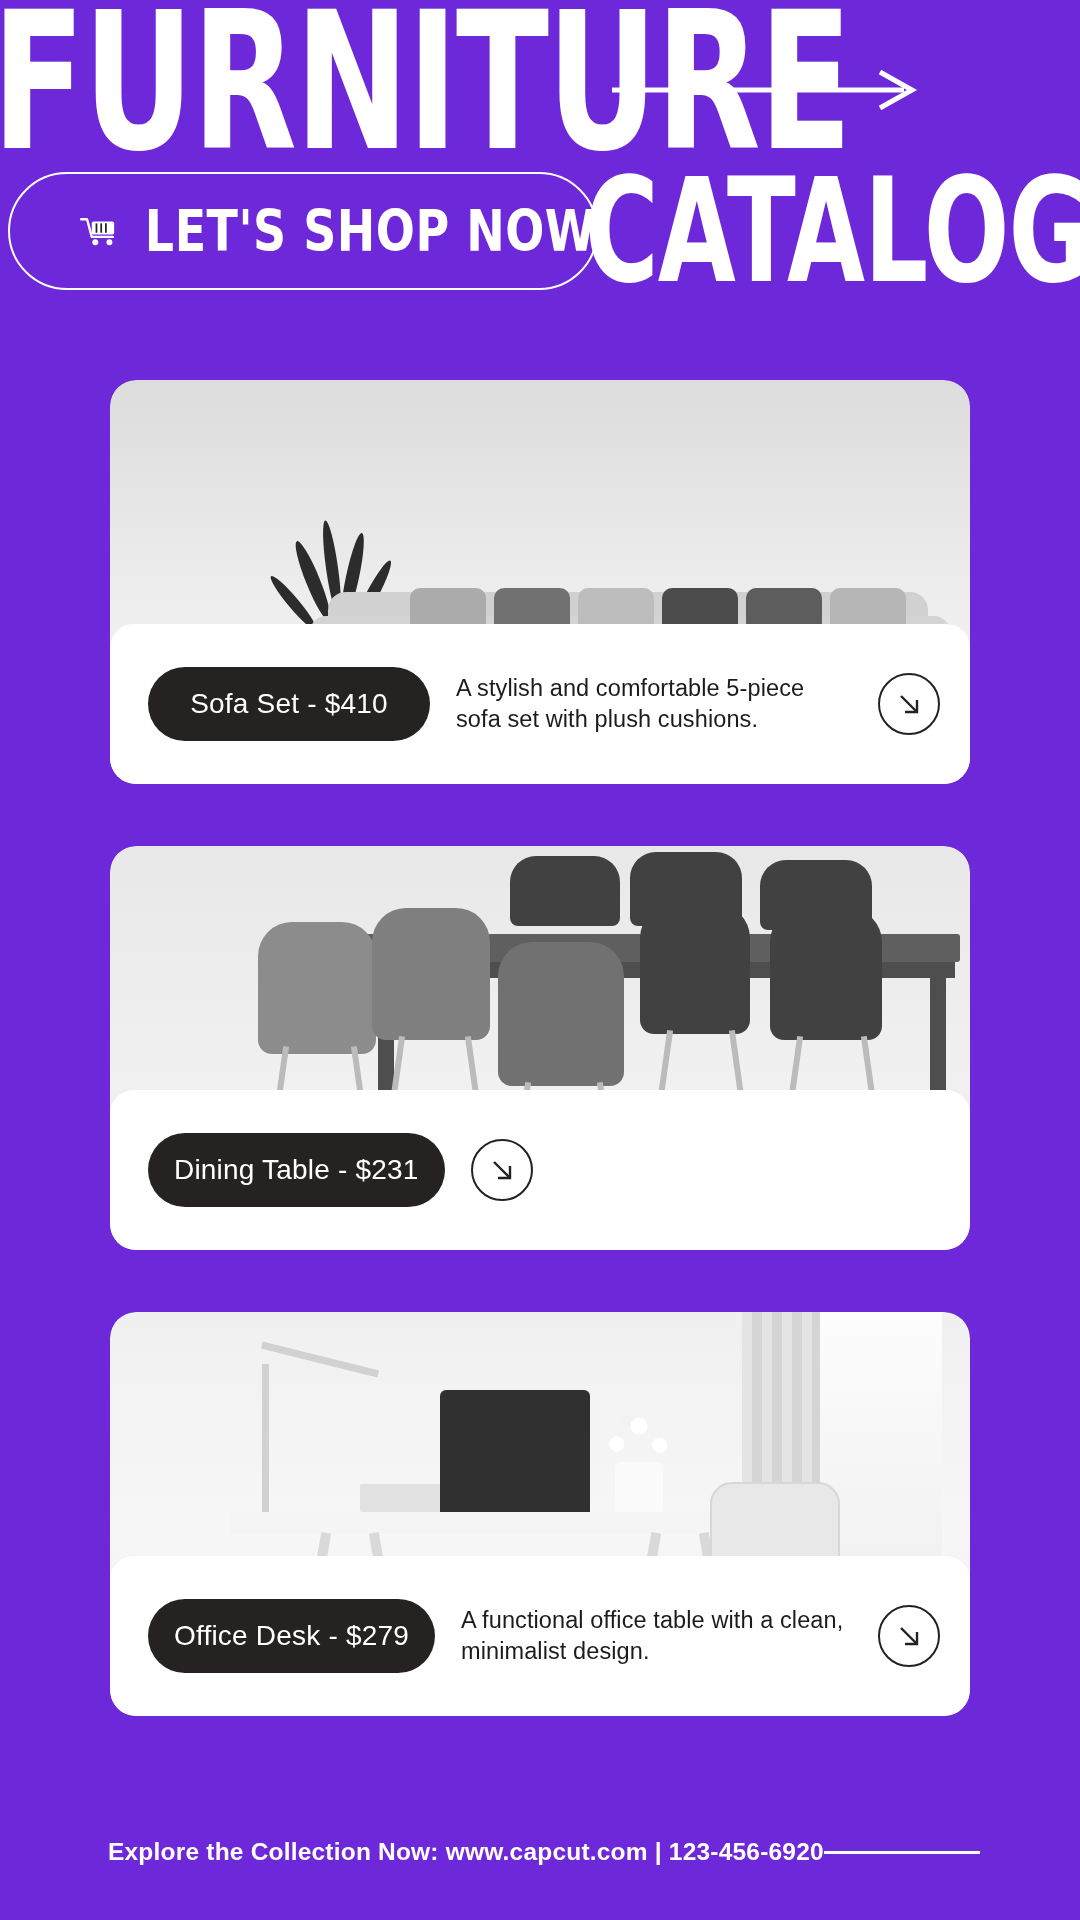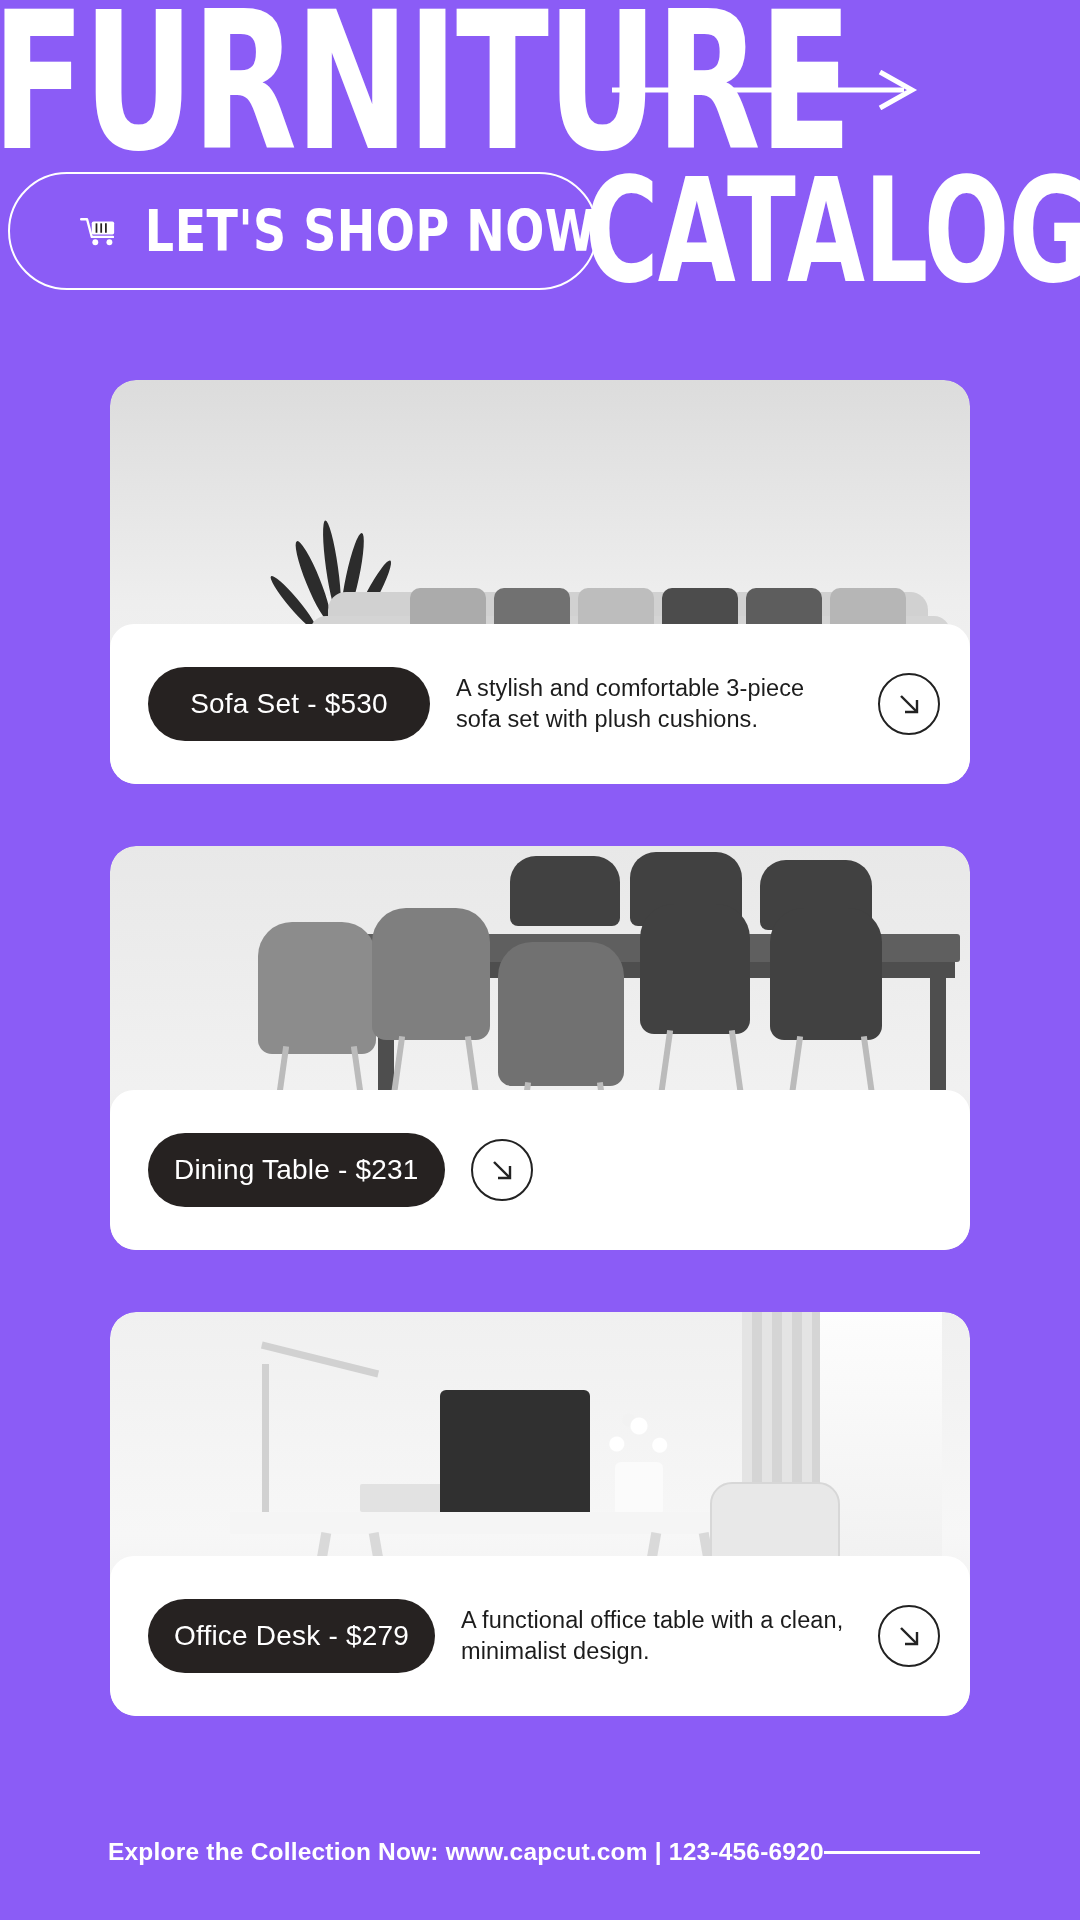--- a/index.html
+++ b/index.html
@@ -9,21 +9,21 @@
     height: 1920px;
     background: #1e1e1e;
     font-family: "Liberation Sans", sans-serif;
     overflow: hidden;
   }
 
   .poster {
     position: relative;
     width: 1080px;
     height: 1920px;
-    background: #8b5cf6;
+    background: #6d28d9;
     color: #ffffff;
     overflow: hidden;
   }
 
   
   .header {
     position: relative;
     width: 1080px;
     height: 330px;
   }
@@ -277,22 +277,22 @@
           <div class="s1-chaise"></div>
           <div class="s1-cush" style="left:300px;background:#a9abac;"></div>
           <div class="s1-cush" style="left:384px;background:#6f7172;"></div>
           <div class="s1-cush" style="left:468px;background:#bbbdbe;"></div>
           <div class="s1-cush" style="left:552px;background:#4a4c4d;"></div>
           <div class="s1-cush" style="left:636px;background:#5b5d5e;"></div>
           <div class="s1-cush" style="left:720px;background:#b4b6b7;"></div>
         </div>
       </div>
       <div class="card-info">
-        <div class="price-pill">Sofa Set - $530</div>
-        <div class="card-desc">A stylish and comfortable 3-piece sofa set with plush cushions.</div>
+        <div class="price-pill">Sofa Set - $410</div>
+        <div class="card-desc">A stylish and comfortable 5-piece sofa set with plush cushions.</div>
         <div class="arrow-circle">
           <svg width="34" height="34" viewBox="0 0 34 34">
             <line x1="9" y1="9" x2="25" y2="25" stroke="#222" stroke-width="2.4"></line>
             <polyline points="25,13 25,25 13,25" fill="none" stroke="#222" stroke-width="2.4"></polyline>
           </svg>
         </div>
       </div>
     </div>
 
     <div class="card">

